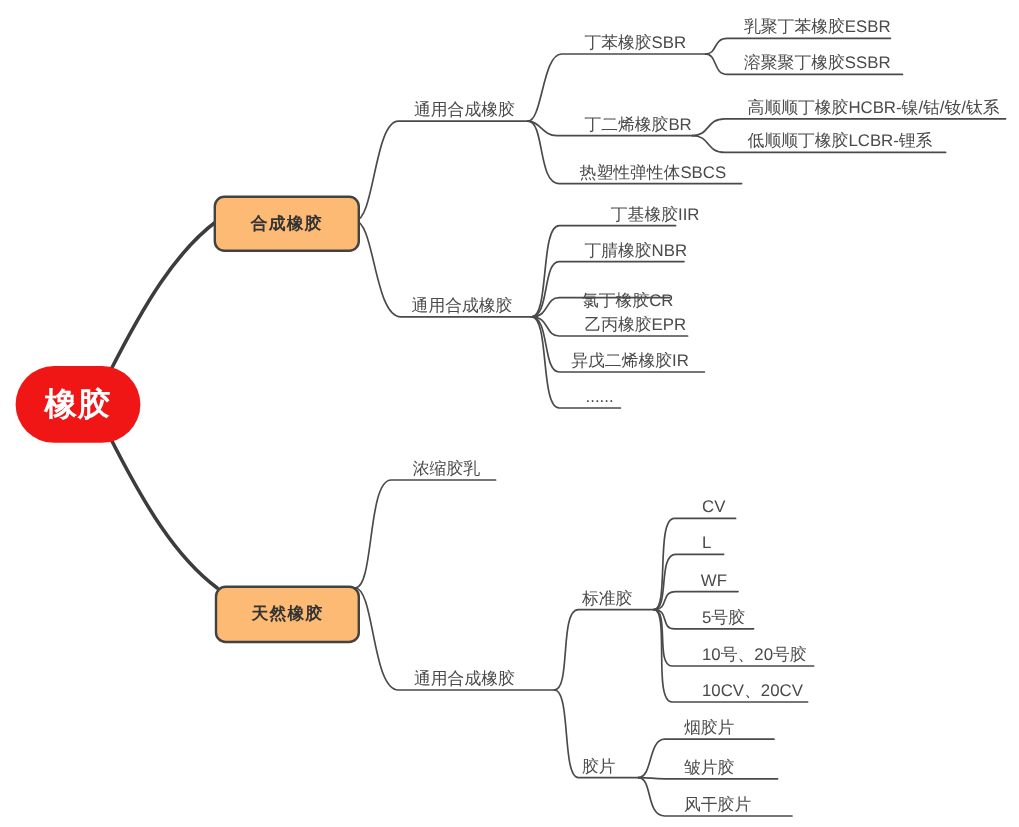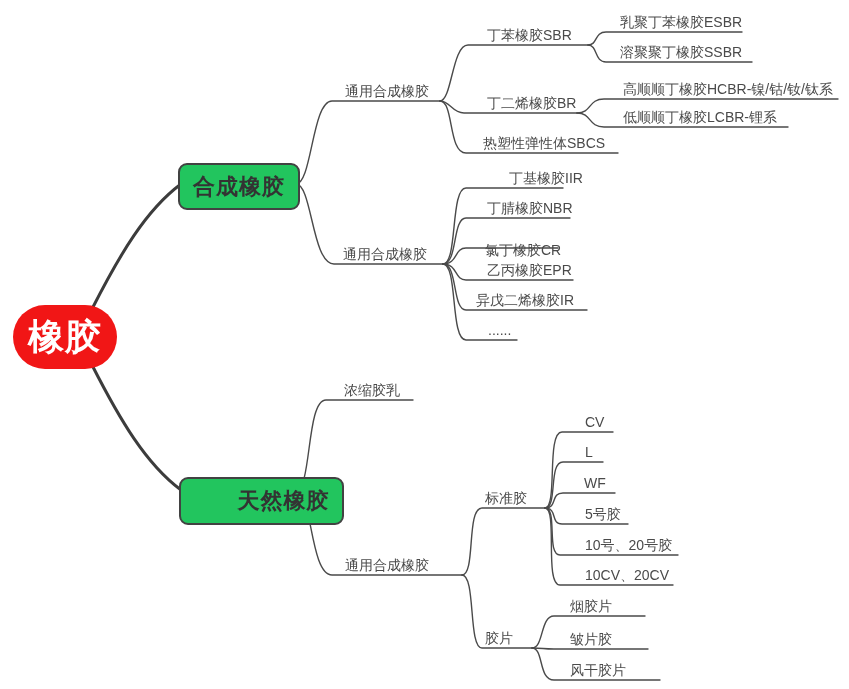--- a/index.html
+++ b/index.html
@@ -5,30 +5,30 @@
   html,body{margin:0;padding:0;background:#ffffff;}
   .canvas{
     position:relative;width:849px;height:689px;background:#ffffff;overflow:hidden;
     font-family:"Liberation Sans","DejaVu Sans",sans-serif;
   }
   .edges{position:absolute;left:0;top:0;width:849px;height:689px;}
   .edges path{fill:none;stroke:#4a4a4a;stroke-width:1.4;stroke-linecap:round;}
   .edges path.thick{stroke:#3c3c3c;stroke-width:3;}
   .root-pill{
     position:absolute;left:13px;top:305px;width:104px;height:64px;border-radius:32px;
-    background:#f11616;color:#ffffff;font-size:36px;font-weight:bold;
+    background:#f11616;color:#ffffff;font-size:27px;font-weight:bold;
     display:flex;align-items:center;justify-content:center;letter-spacing:1px;
   }
   .l1-box{
-    position:absolute;background:#22c55e;border:2.5px solid #424242;border-radius:9px;
-    color:#333333;font-size:22px;font-weight:bold;
+    position:absolute;background:#fdba74;border:2.5px solid #424242;border-radius:9px;
+    color:#333333;font-size:14px;font-weight:bold;
     display:flex;align-items:center;justify-content:center;letter-spacing:1px;
   }
   .l1-box.synthetic{left:178px;top:163px;width:118px;height:43px;}
-  .l1-box.natural{left:179px;top:477px;width:117px;height:44px;padding-left:44px;}
+  .l1-box.natural{left:179px;top:488px;width:117px;height:44px;}
   .label{
     position:absolute;height:20px;line-height:20px;font-size:14px;color:#4a4a4a;
     white-space:nowrap;
   }
 </style>
 </head>
 <body>
 
 <div class="canvas">
 

